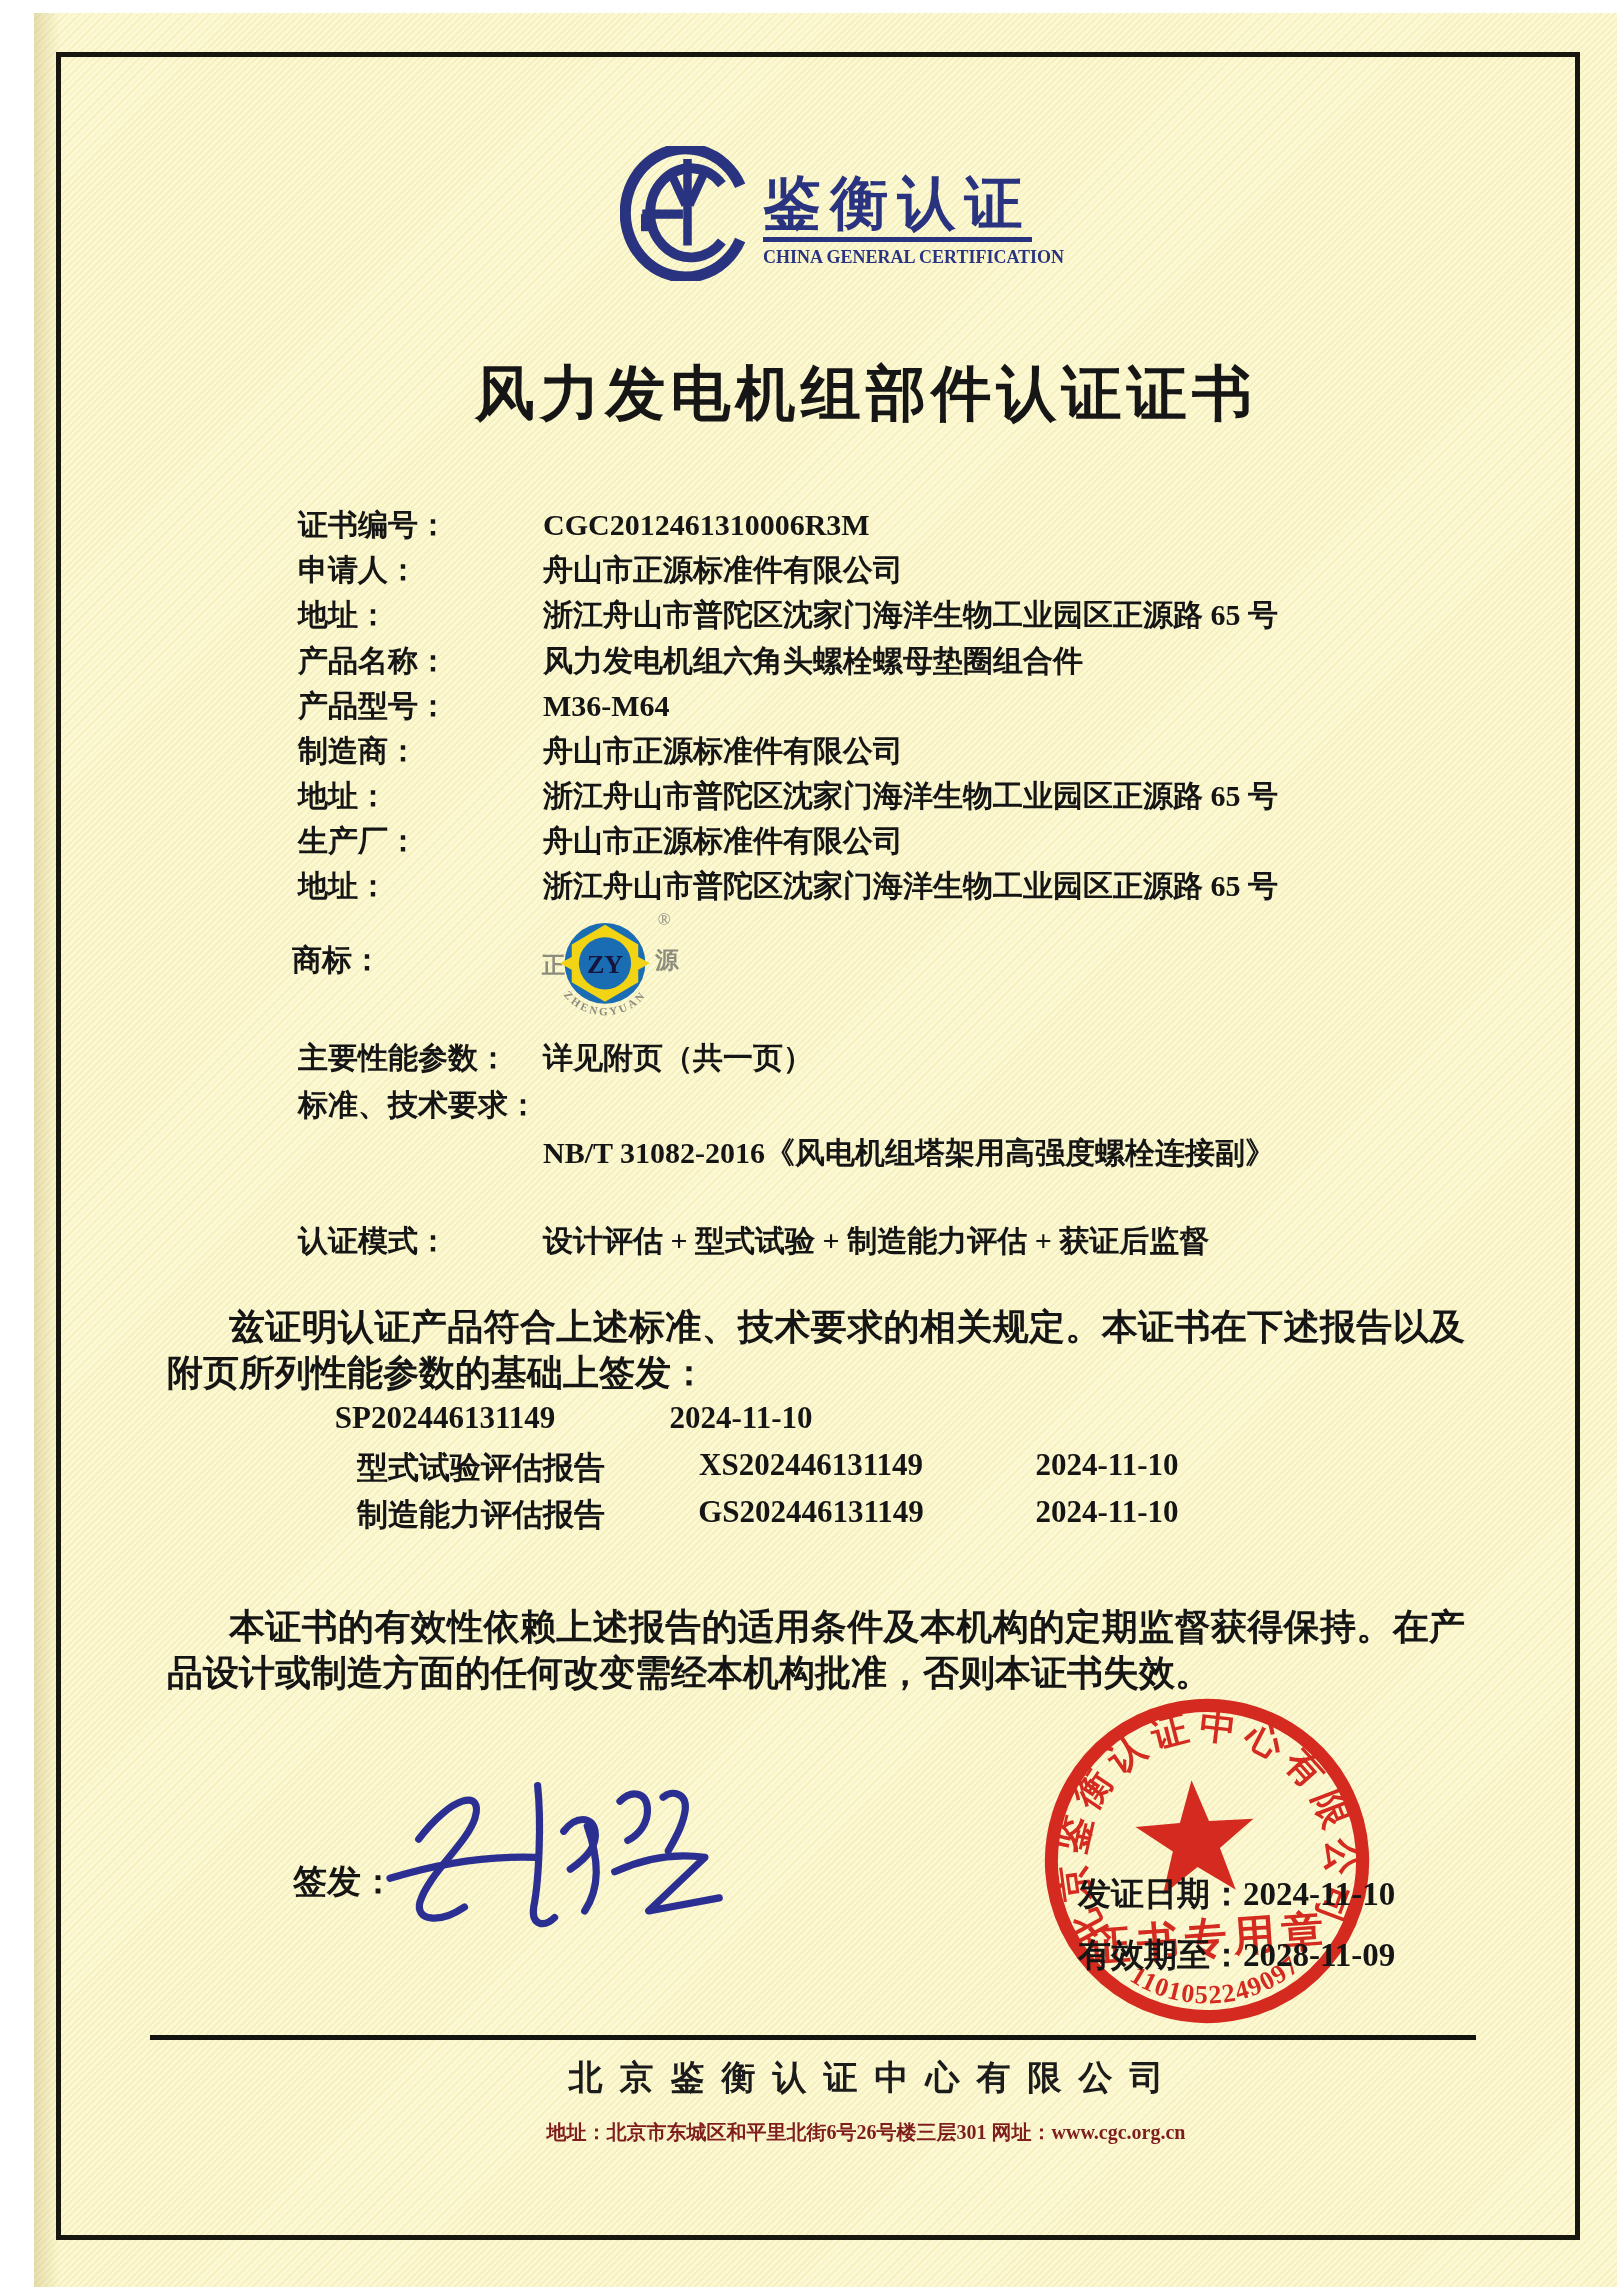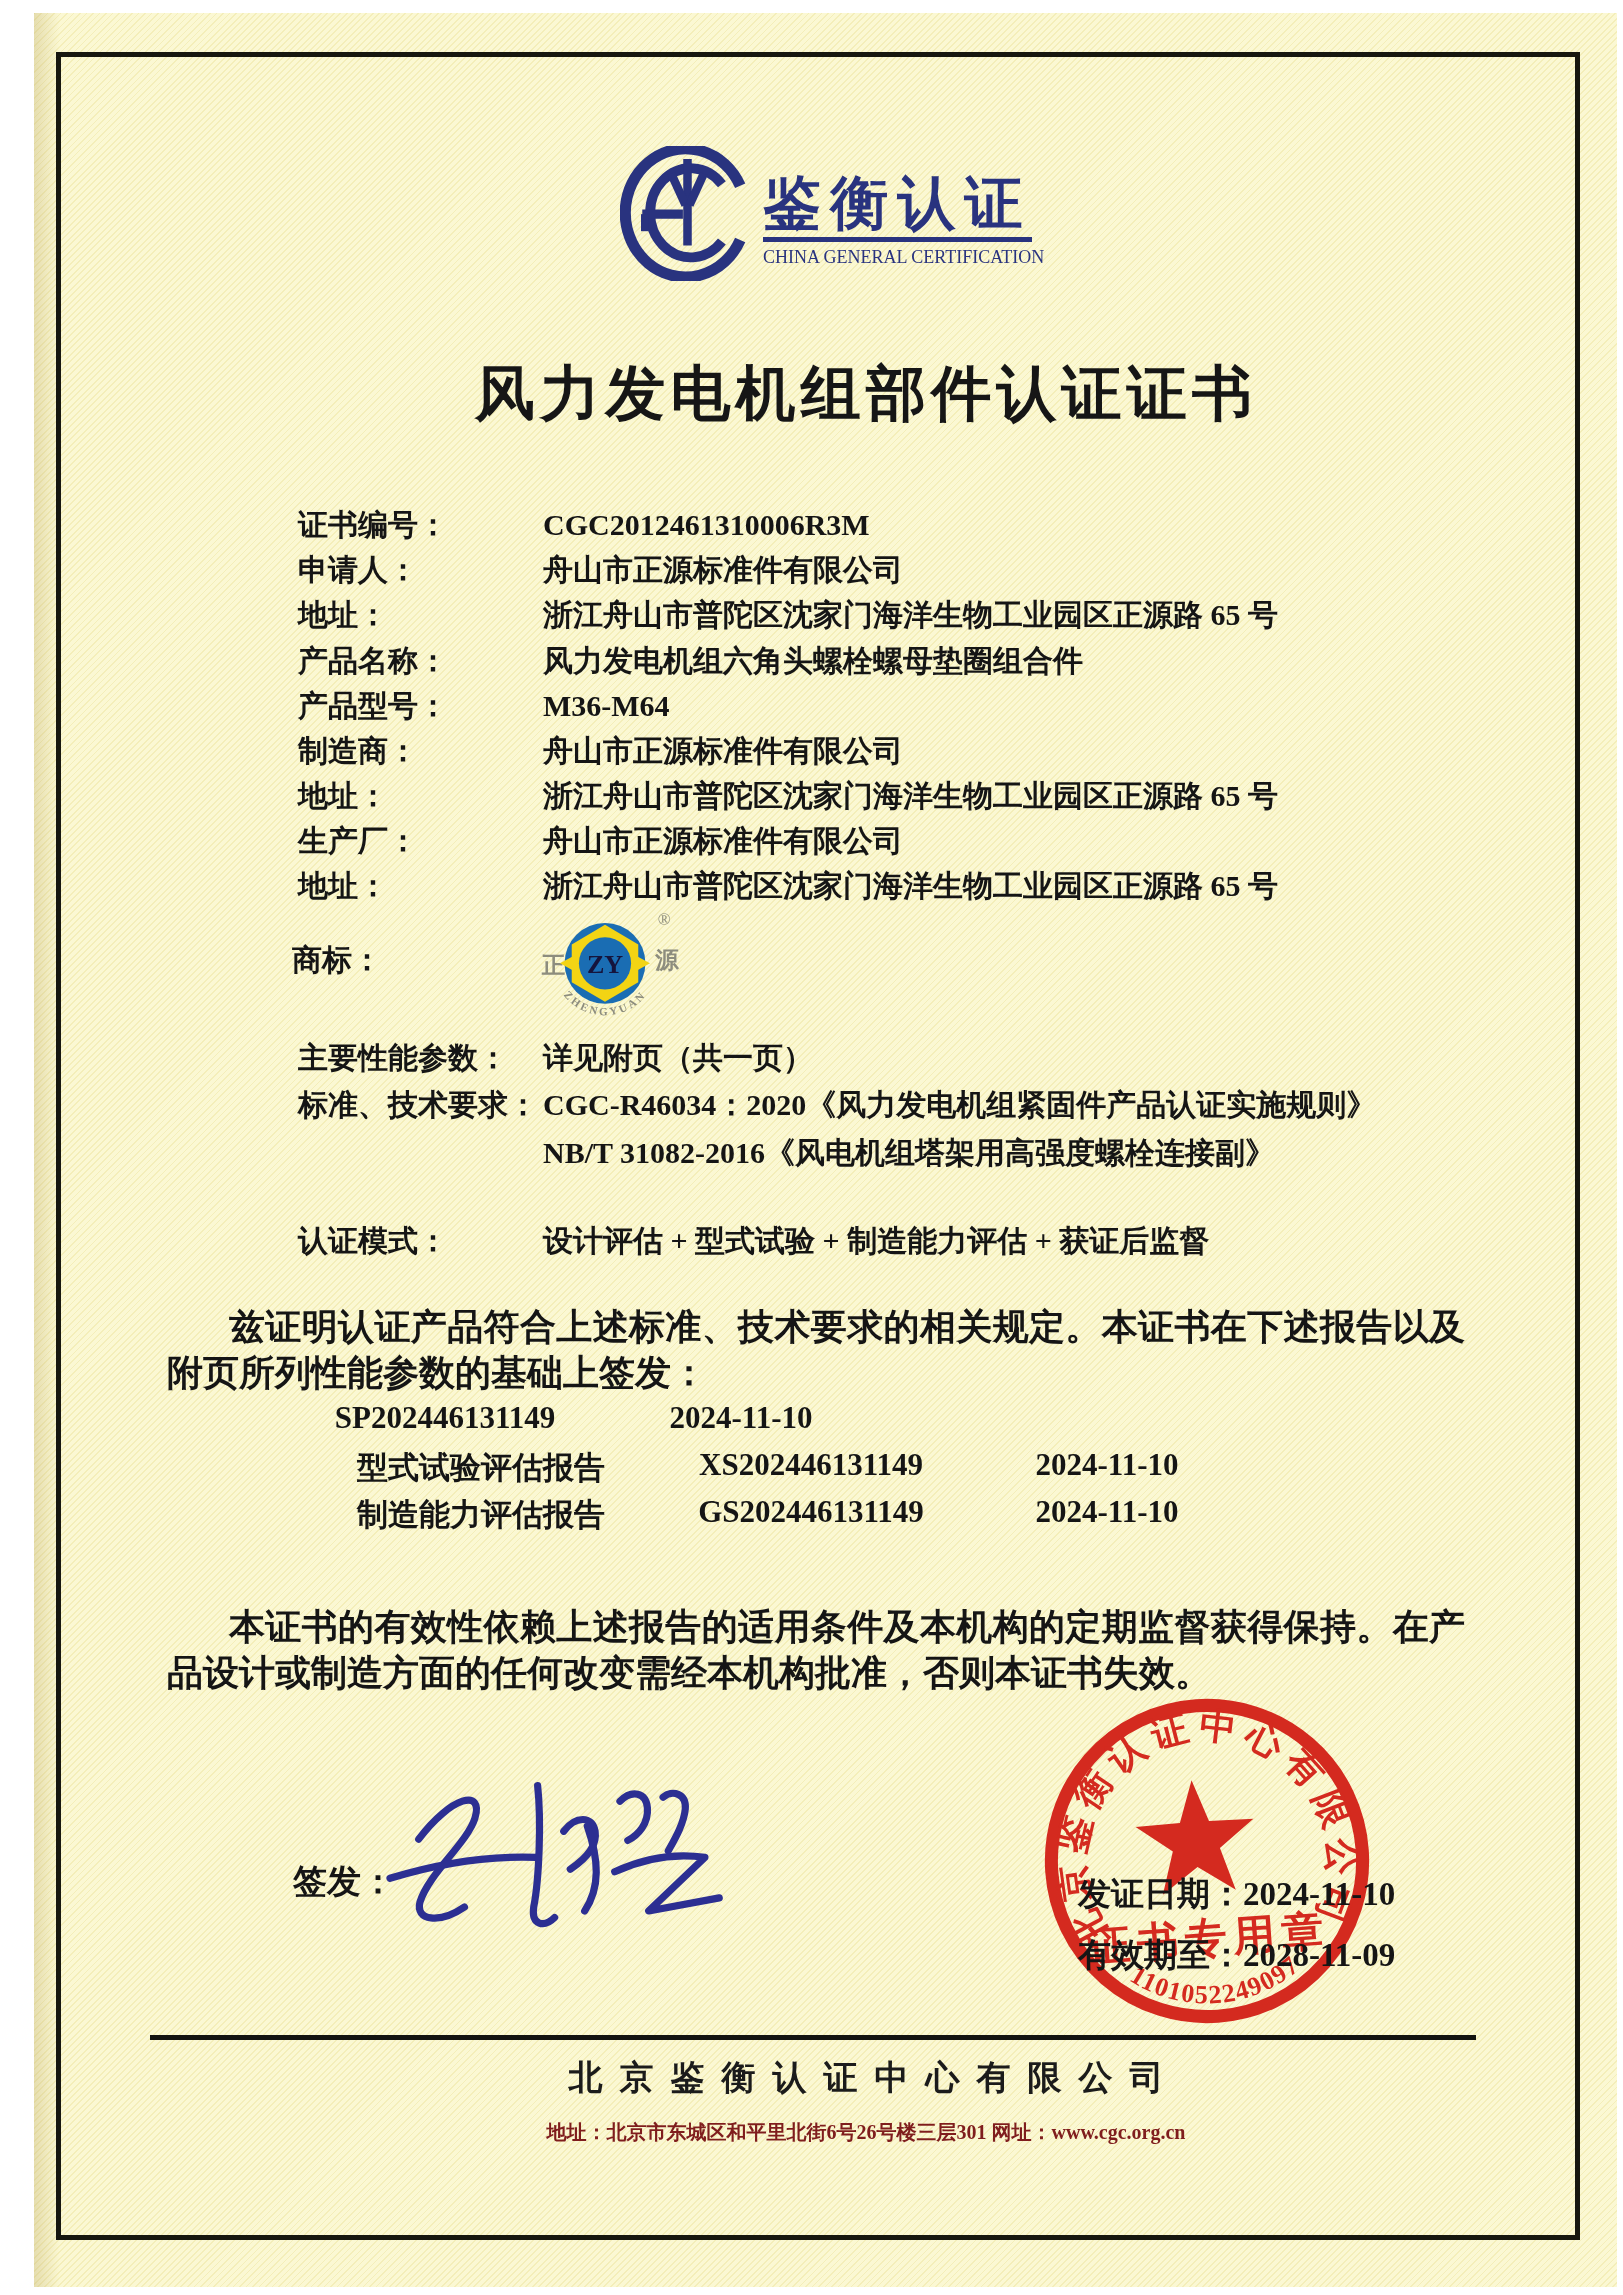--- a/index.html
+++ b/index.html
@@ -27,21 +27,21 @@
   .title{
     top:354px;font-size:60px;font-weight:900;letter-spacing:5.2px;color:#161616;
   }
   
   .logo-cn{
     position:absolute;left:763px;top:165px;font-size:58px;font-weight:900;
     letter-spacing:9.2px;color:#29337f;white-space:nowrap;
   }
   .logo-rule{position:absolute;left:763px;top:237px;width:269px;height:4.6px;background:#29337f;}
   .logo-en{
-    position:absolute;left:763px;top:247px;width:269px;font-size:18px;font-weight:400;
+    position:absolute;left:763px;top:247px;width:269px;font-size:18px;font-weight:700;
     color:#29337f;white-space:nowrap;letter-spacing:0px;
   }
   
   .row{
     position:absolute;left:298px;display:flex;font-size:30px;font-weight:bold;
     white-space:nowrap;line-height:1.15;
   }
   .row .lbl{width:245px;flex:none;}
   .freeline{position:absolute;font-size:30px;font-weight:bold;white-space:nowrap;line-height:1.15;}
   .para{
@@ -144,21 +144,20 @@
     <textPath href="#tmArc" startOffset="50%" text-anchor="middle">ZHENGYUAN</textPath>
   </text>
 </svg>
 
 <div class="row" style="top:1041px">
     <span class="lbl">主要性能参数：</span>
     <span>详见附页（共一页）</span>
   </div>
 <div class="row" style="top:1088px">
     <span class="lbl">标准、技术要求：</span>
-    <span>CGC-R46034：2020《风力发电机组紧固件产品认证实施规则》</span>
   </div>
 <div class="freeline" style="left:543px;top:1136px">NB/T 31082-2016《风电机组塔架用高强度螺栓连接副》</div>
 <div class="row" style="top:1224px">
     <span class="lbl">认证模式：</span>
     <span>设计评估 + 型式试验 + 制造能力评估 + 获证后监督</span>
   </div>
 
 <div class="para" style="top:1304px">兹证明认证产品符合上述标准、技术要求的相关规定。本证书在下述报告以及附页所列性能参数的基础上签发：</div>
 
 <div class="rtable">

